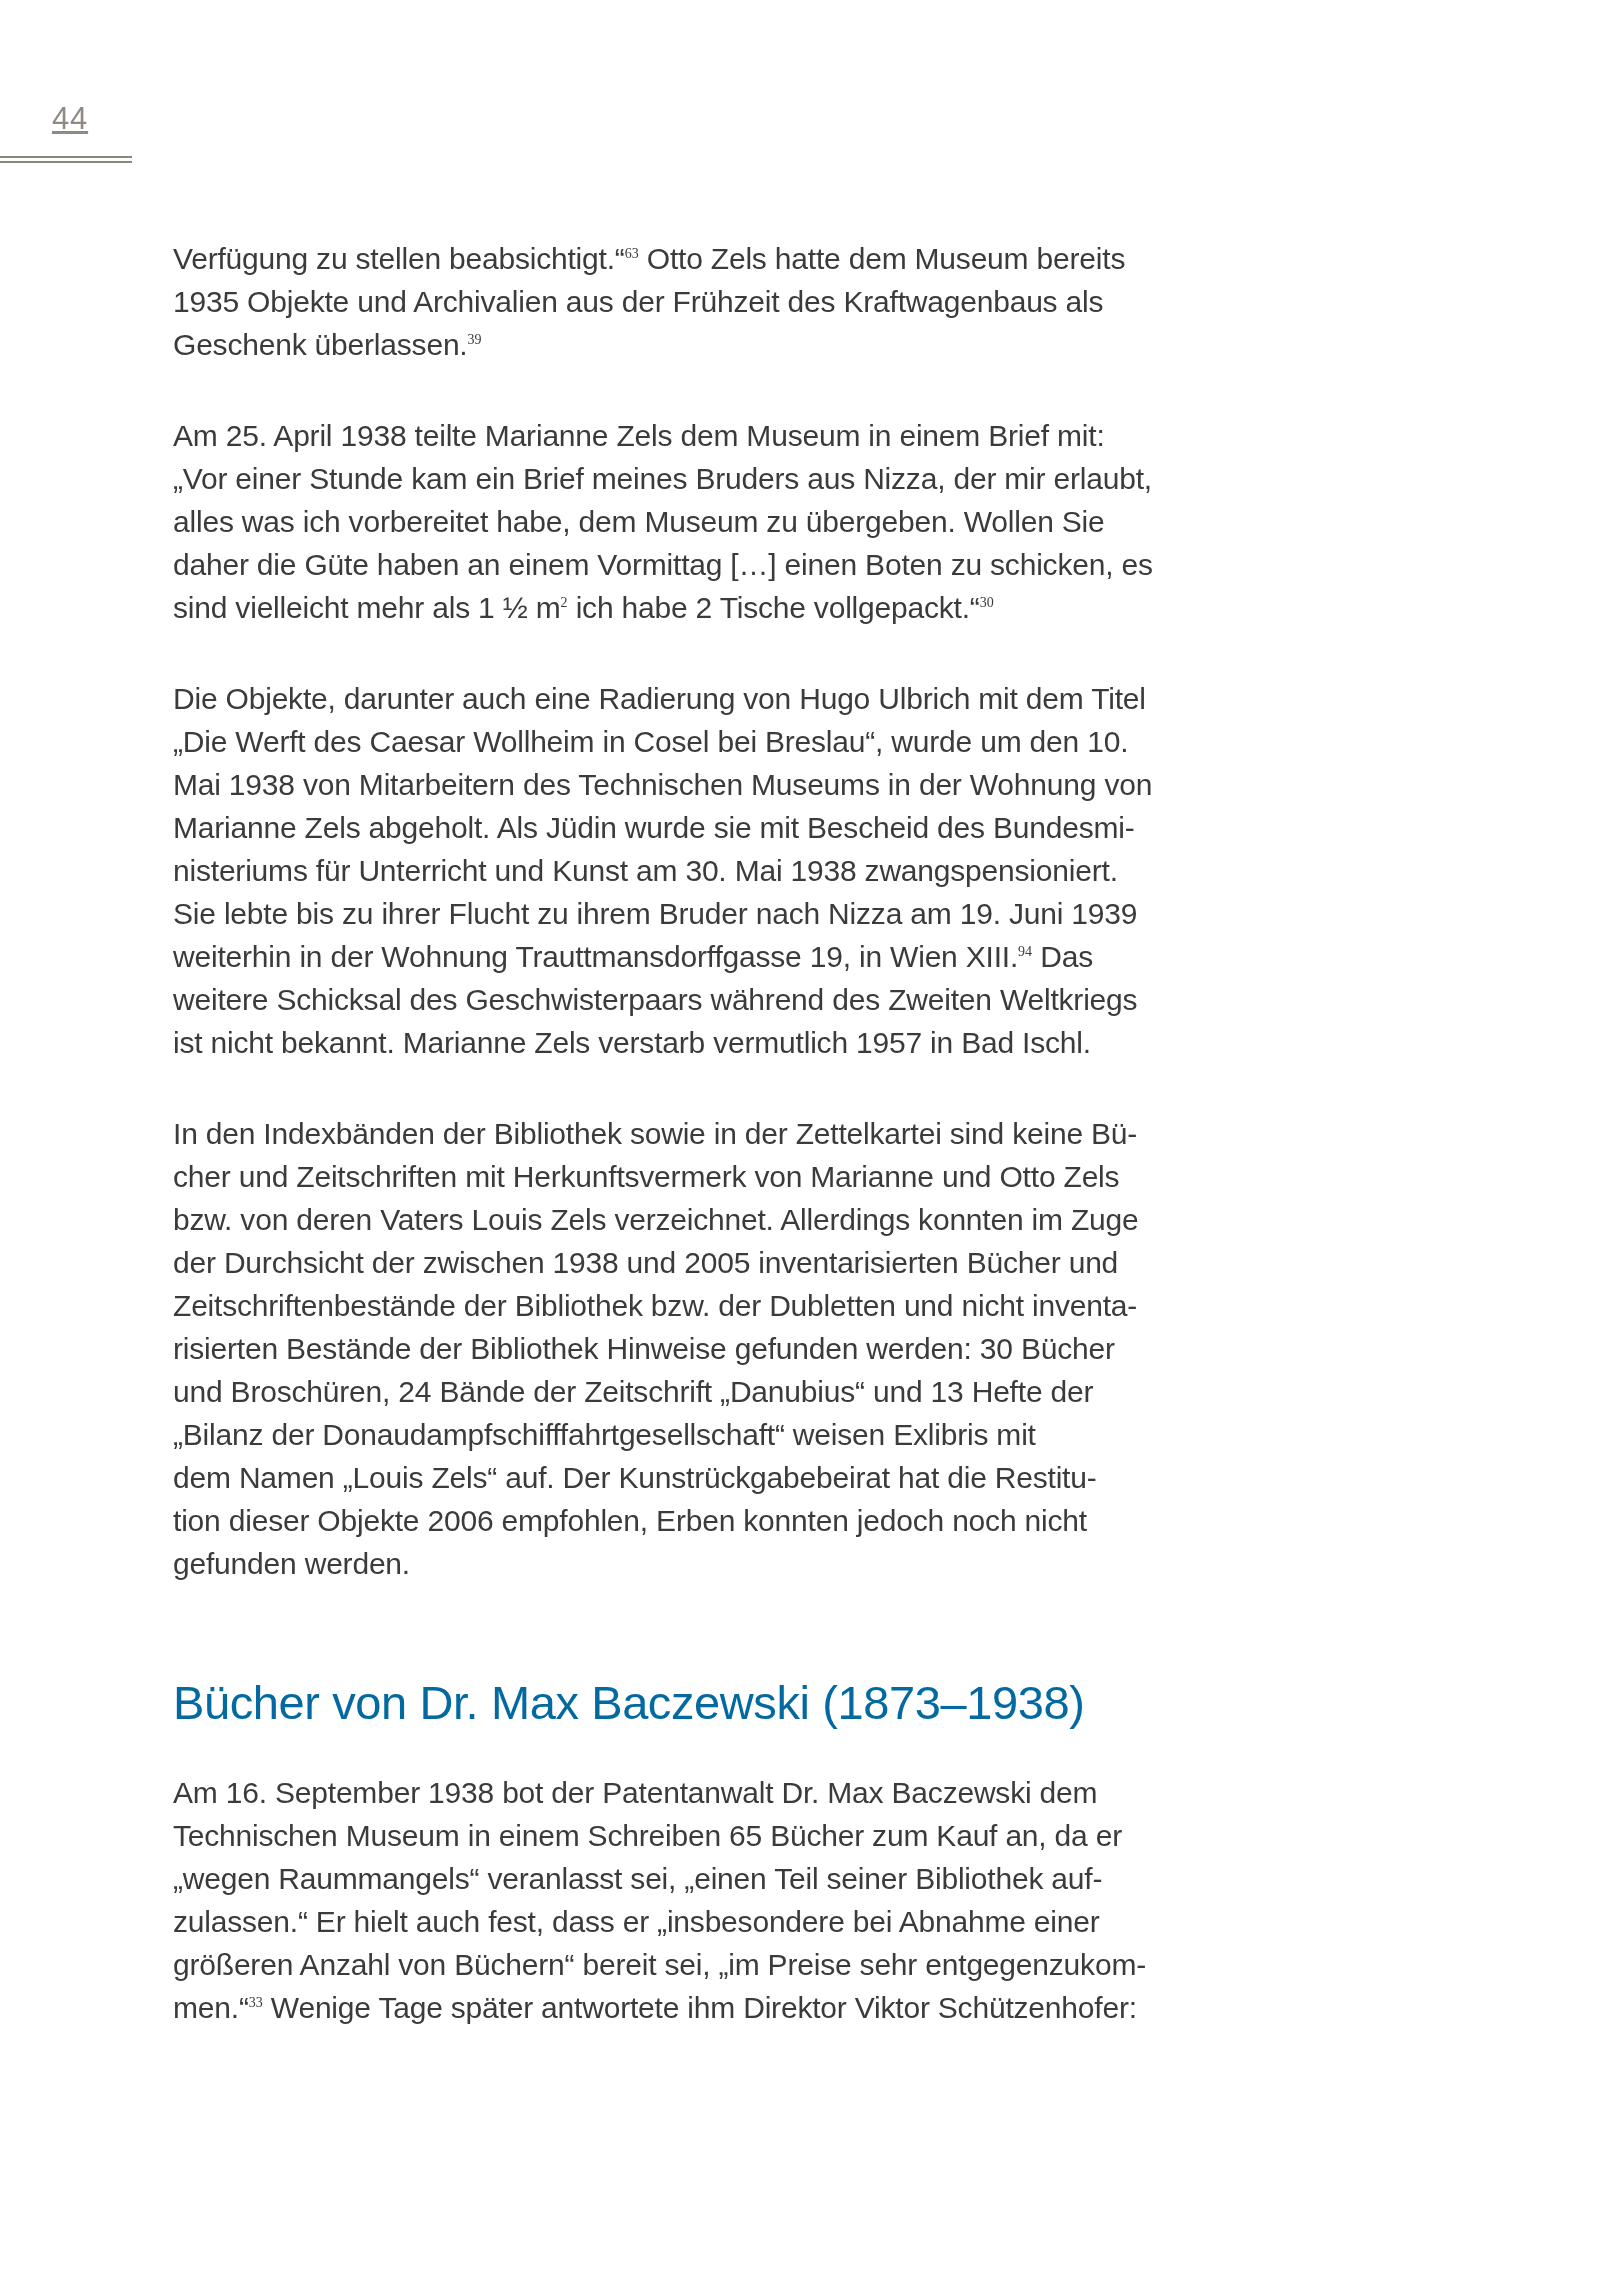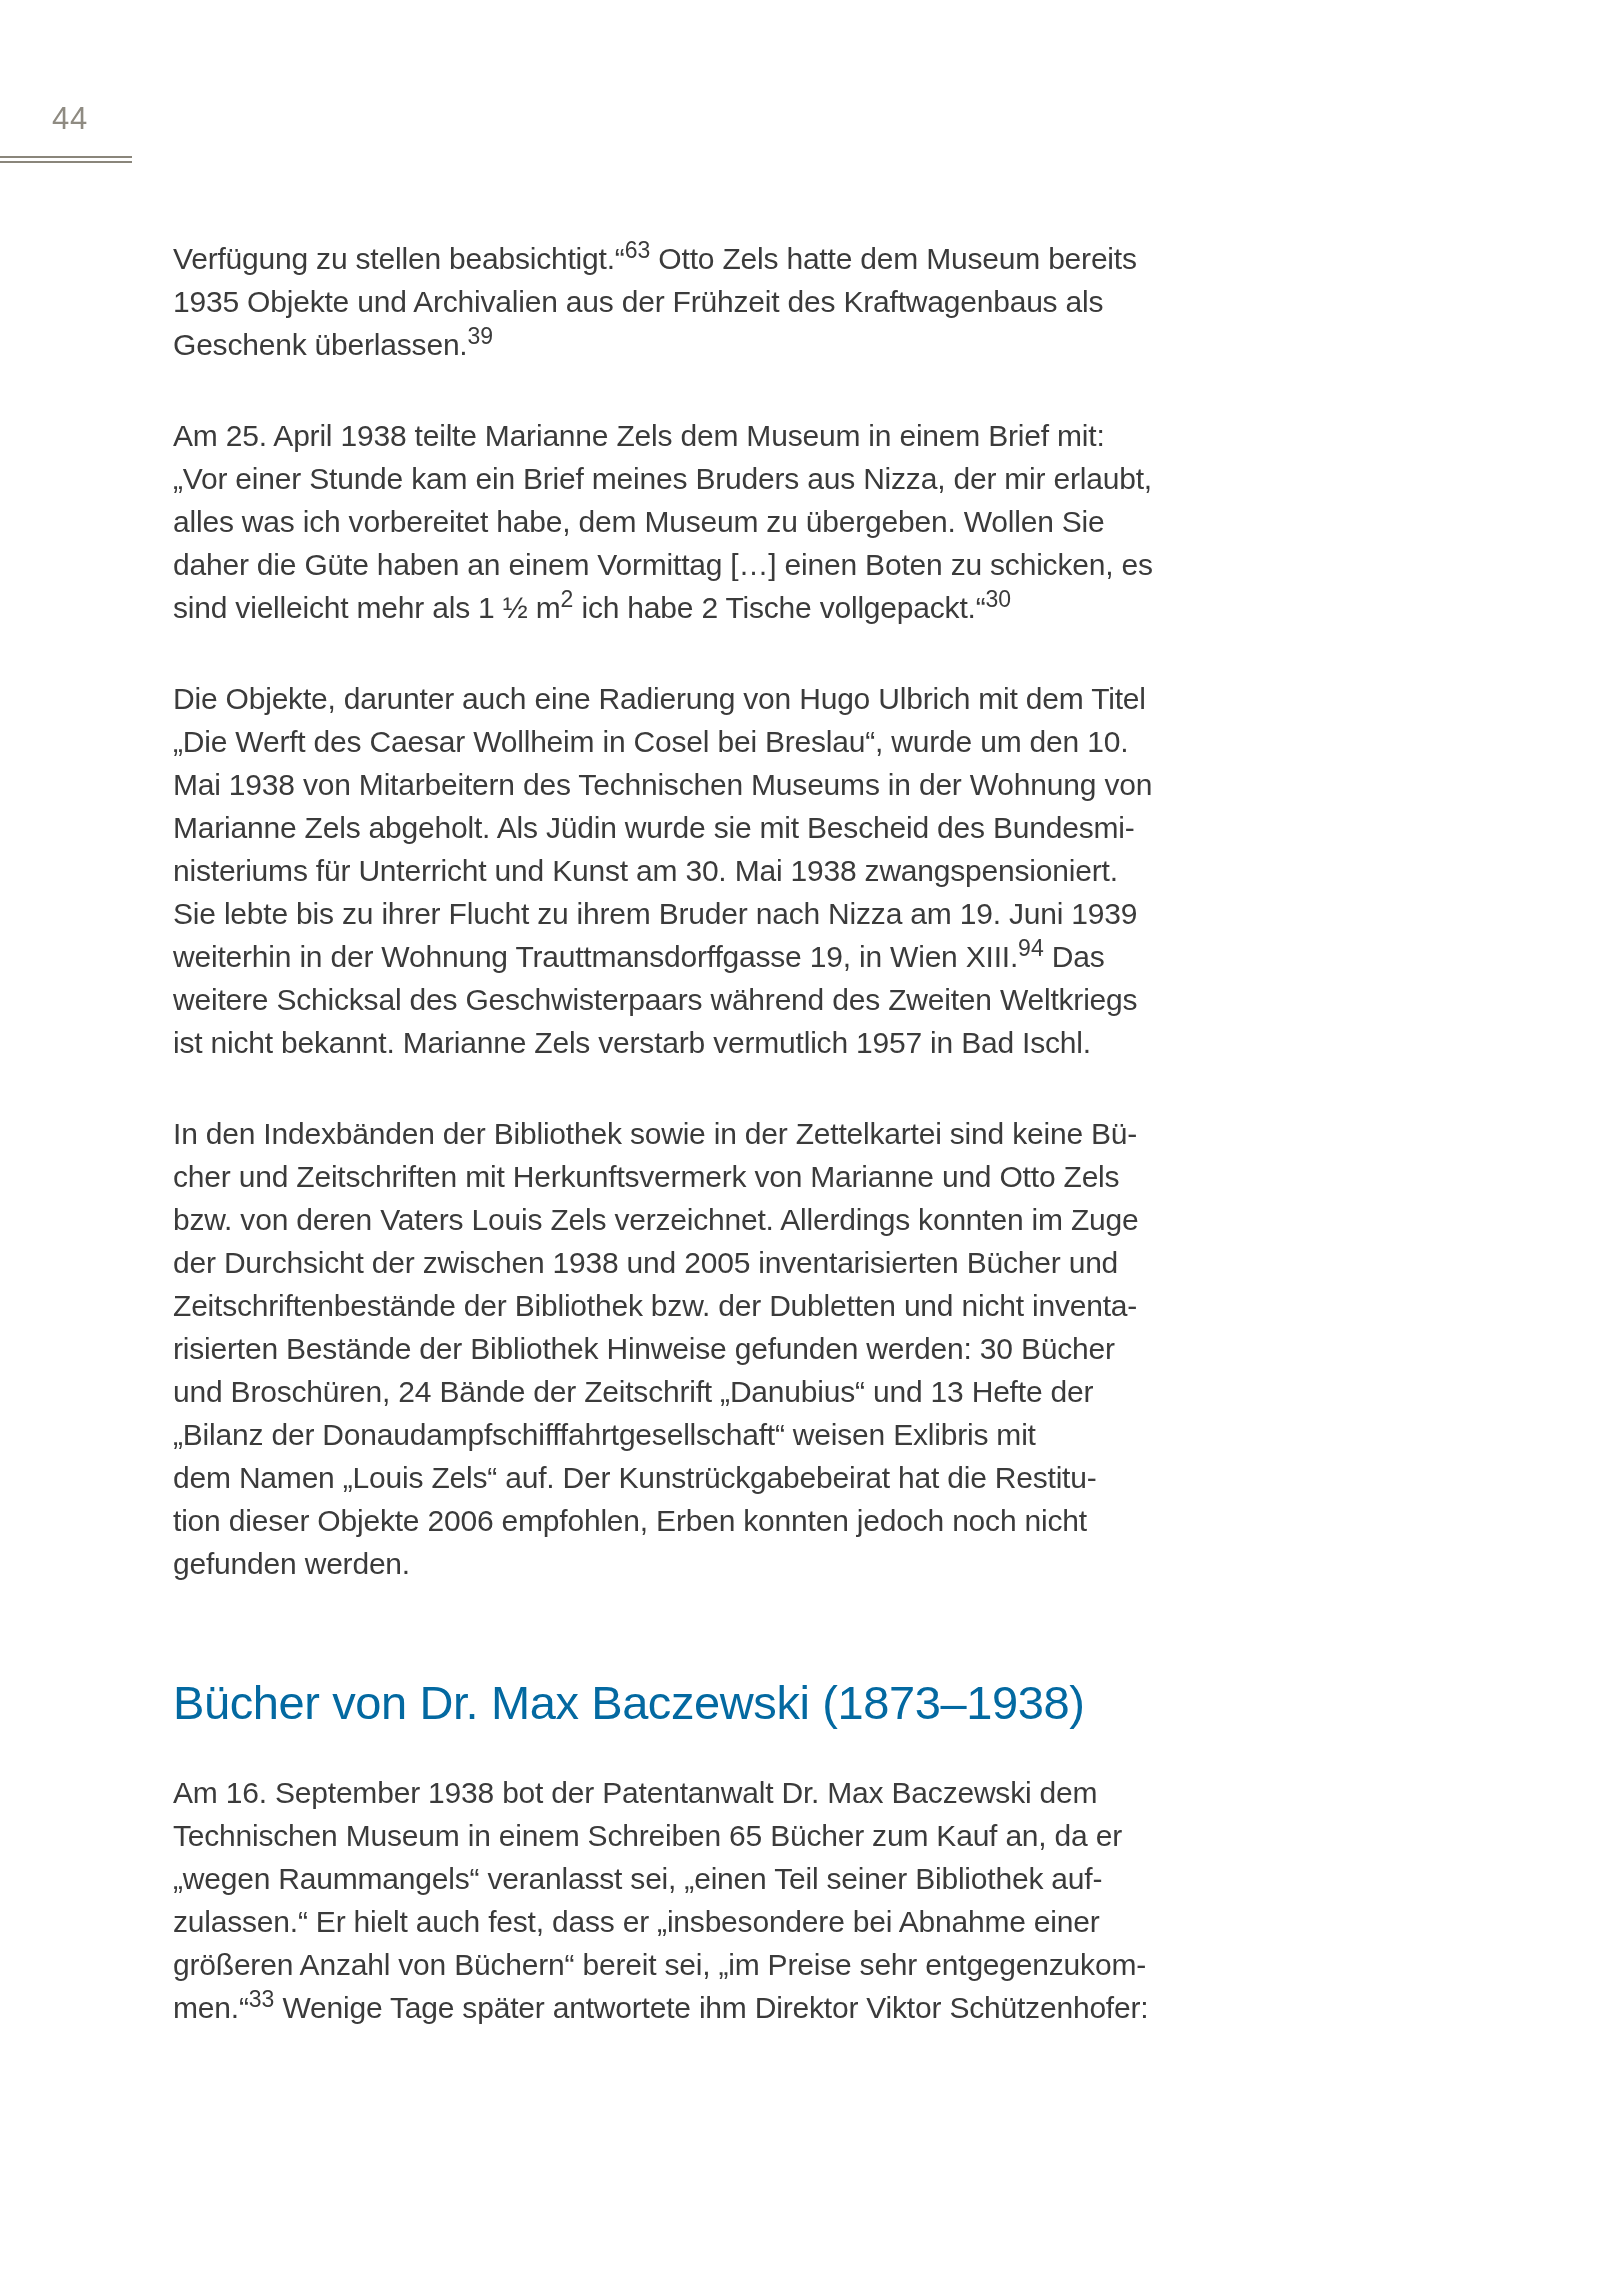--- a/index.html
+++ b/index.html
@@ -15,20 +15,21 @@
     font-family: "Liberation Sans", sans-serif;
   }
   .page-number {
     position: absolute;
     left: 52px;
     top: 103px;
     font-size: 31px;
     line-height: 32px;
     letter-spacing: 0.8px;
     color: #8f8b82;
+    text-decoration: underline;
   }
   .divider-rule {
     position: absolute;
     left: 0;
     top: 156px;
     width: 132px;
     height: 3.2px;
     box-sizing: content-box;
     border-top: 2.4px solid #8a867b;
     border-bottom: 2.4px solid #8a867b;
@@ -42,23 +43,24 @@
   .body-paragraph {
     margin: 0 0 48px 0;
     font-size: 30px;
     line-height: 43px;
     font-weight: 400;
     color: #3b3b3b;
     letter-spacing: -0.2px;
     white-space: pre-line;
   }
   .body-paragraph sup {
-    font-size: 23px;
+    font-size: 14px;
     line-height: 0;
     letter-spacing: 0;
+    font-family: Liberation Serif, serif;
   }
   .section-heading {
     margin: 91px 0 42px 0;
     font-size: 47px;
     line-height: 53px;
     font-weight: 400;
     letter-spacing: -0.4px;
     color: #0369a1;
   }
 </style>

